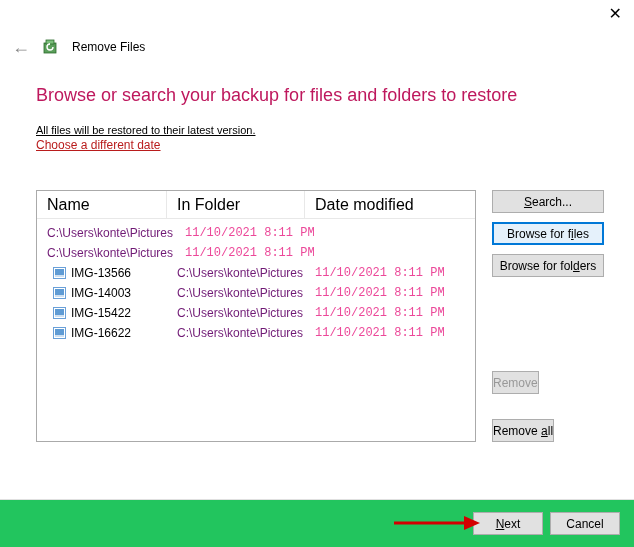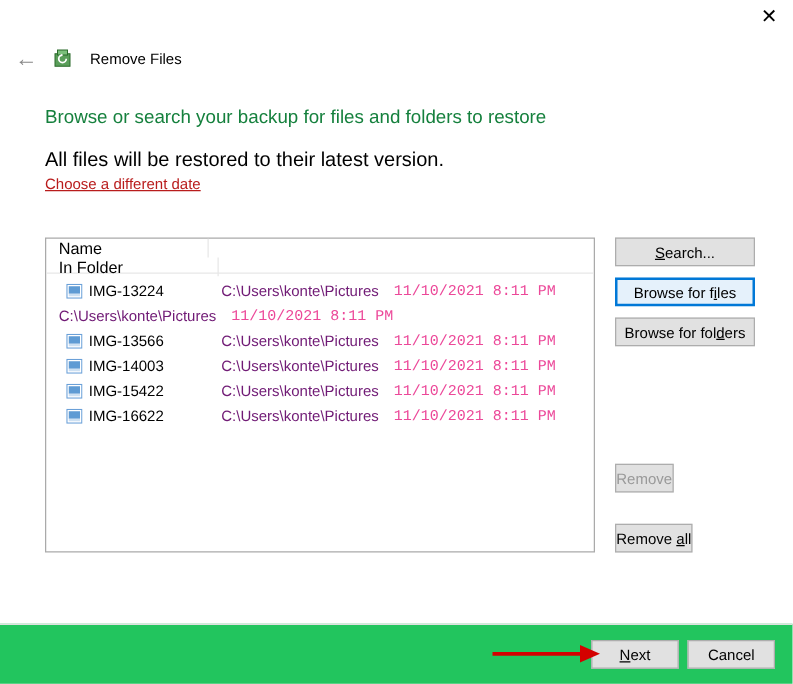--- a/index.html
+++ b/index.html
@@ -46,28 +46,29 @@
     font-size: 12px;
     color: #000;
   }
   .content {
     position: absolute;
     top: 85px;
     left: 36px;
     right: 30px;
   }
   .heading {
-    color: #15803d;
-    font-size: 15px;
+    color: #be185d;
+    font-size: 18px;
     margin-bottom: 18px;
   }
   .subtext {
-    font-size: 16px;
+    font-size: 11px;
     color: #000;
     margin-bottom: 2px;
+    text-decoration: underline;
   }
   .link {
     color: #b91c1c;
     text-decoration: underline;
     cursor: pointer;
     font-size: 12px;
     display: inline-block;
   }
   .work-area {
     position: absolute;
@@ -78,26 +79,25 @@
     gap: 16px;
   }
   .list-box {
     flex: 1;
     border: 1px solid #aaa;
     height: 252px;
     background: #fff;
   }
   .list-header {
     display: flex;
-    font-size: 13px;
+    font-size: 16px;
     color: #000;
     border-bottom: 1px solid #e8e8e8;
     height: 28px;
     align-items: flex-start;
-    flex-direction: column;
   }
   .list-header > div {
     padding: 0 10px;
     border-right: 1px solid #e8e8e8;
     height: 100%;
     display: flex;
     align-items: center;
     cursor: pointer;
   }
   .col-name { width: 130px; }
@@ -187,31 +187,24 @@
   <div class="heading">Browse or search your backup for files and folders to restore</div>
   <div class="subtext">All files will be restored to their latest version.</div>
   <span class="link">Choose a different date</span>
 </div>
 
 <div class="work-area">
   <div class="list-box">
     <div class="list-header">
       <div class="col-name">Name</div>
       <div class="col-folder">In Folder</div>
+      <div class="col-date">Date modified</div>
     </div>
     <div class="list-rows" id="list-rows">
         <div class="list-row">
-          <div class="cell-name">
-            <svg class="file-icon" viewBox="0 0 13 12">
-  <rect x="0.5" y="0.5" width="12" height="11" fill="#fff" stroke="#6aa0d8" stroke-width="1"></rect>
-  <rect x="2" y="2" width="9" height="6" fill="#5f9bd4"></rect>
-  <rect x="2" y="8" width="9" height="2" fill="#cde0f2"></rect>
-</svg>
-            <span>IMG-13224</span>
-          </div>
           <div class="cell-folder">C:\Users\konte\Pictures</div>
           <div class="cell-date">11/10/2021 8:11 PM</div>
         </div>
         <div class="list-row">
           <div class="cell-folder">C:\Users\konte\Pictures</div>
           <div class="cell-date">11/10/2021 8:11 PM</div>
         </div>
         <div class="list-row">
           <div class="cell-name">
             <svg class="file-icon" viewBox="0 0 13 12">

